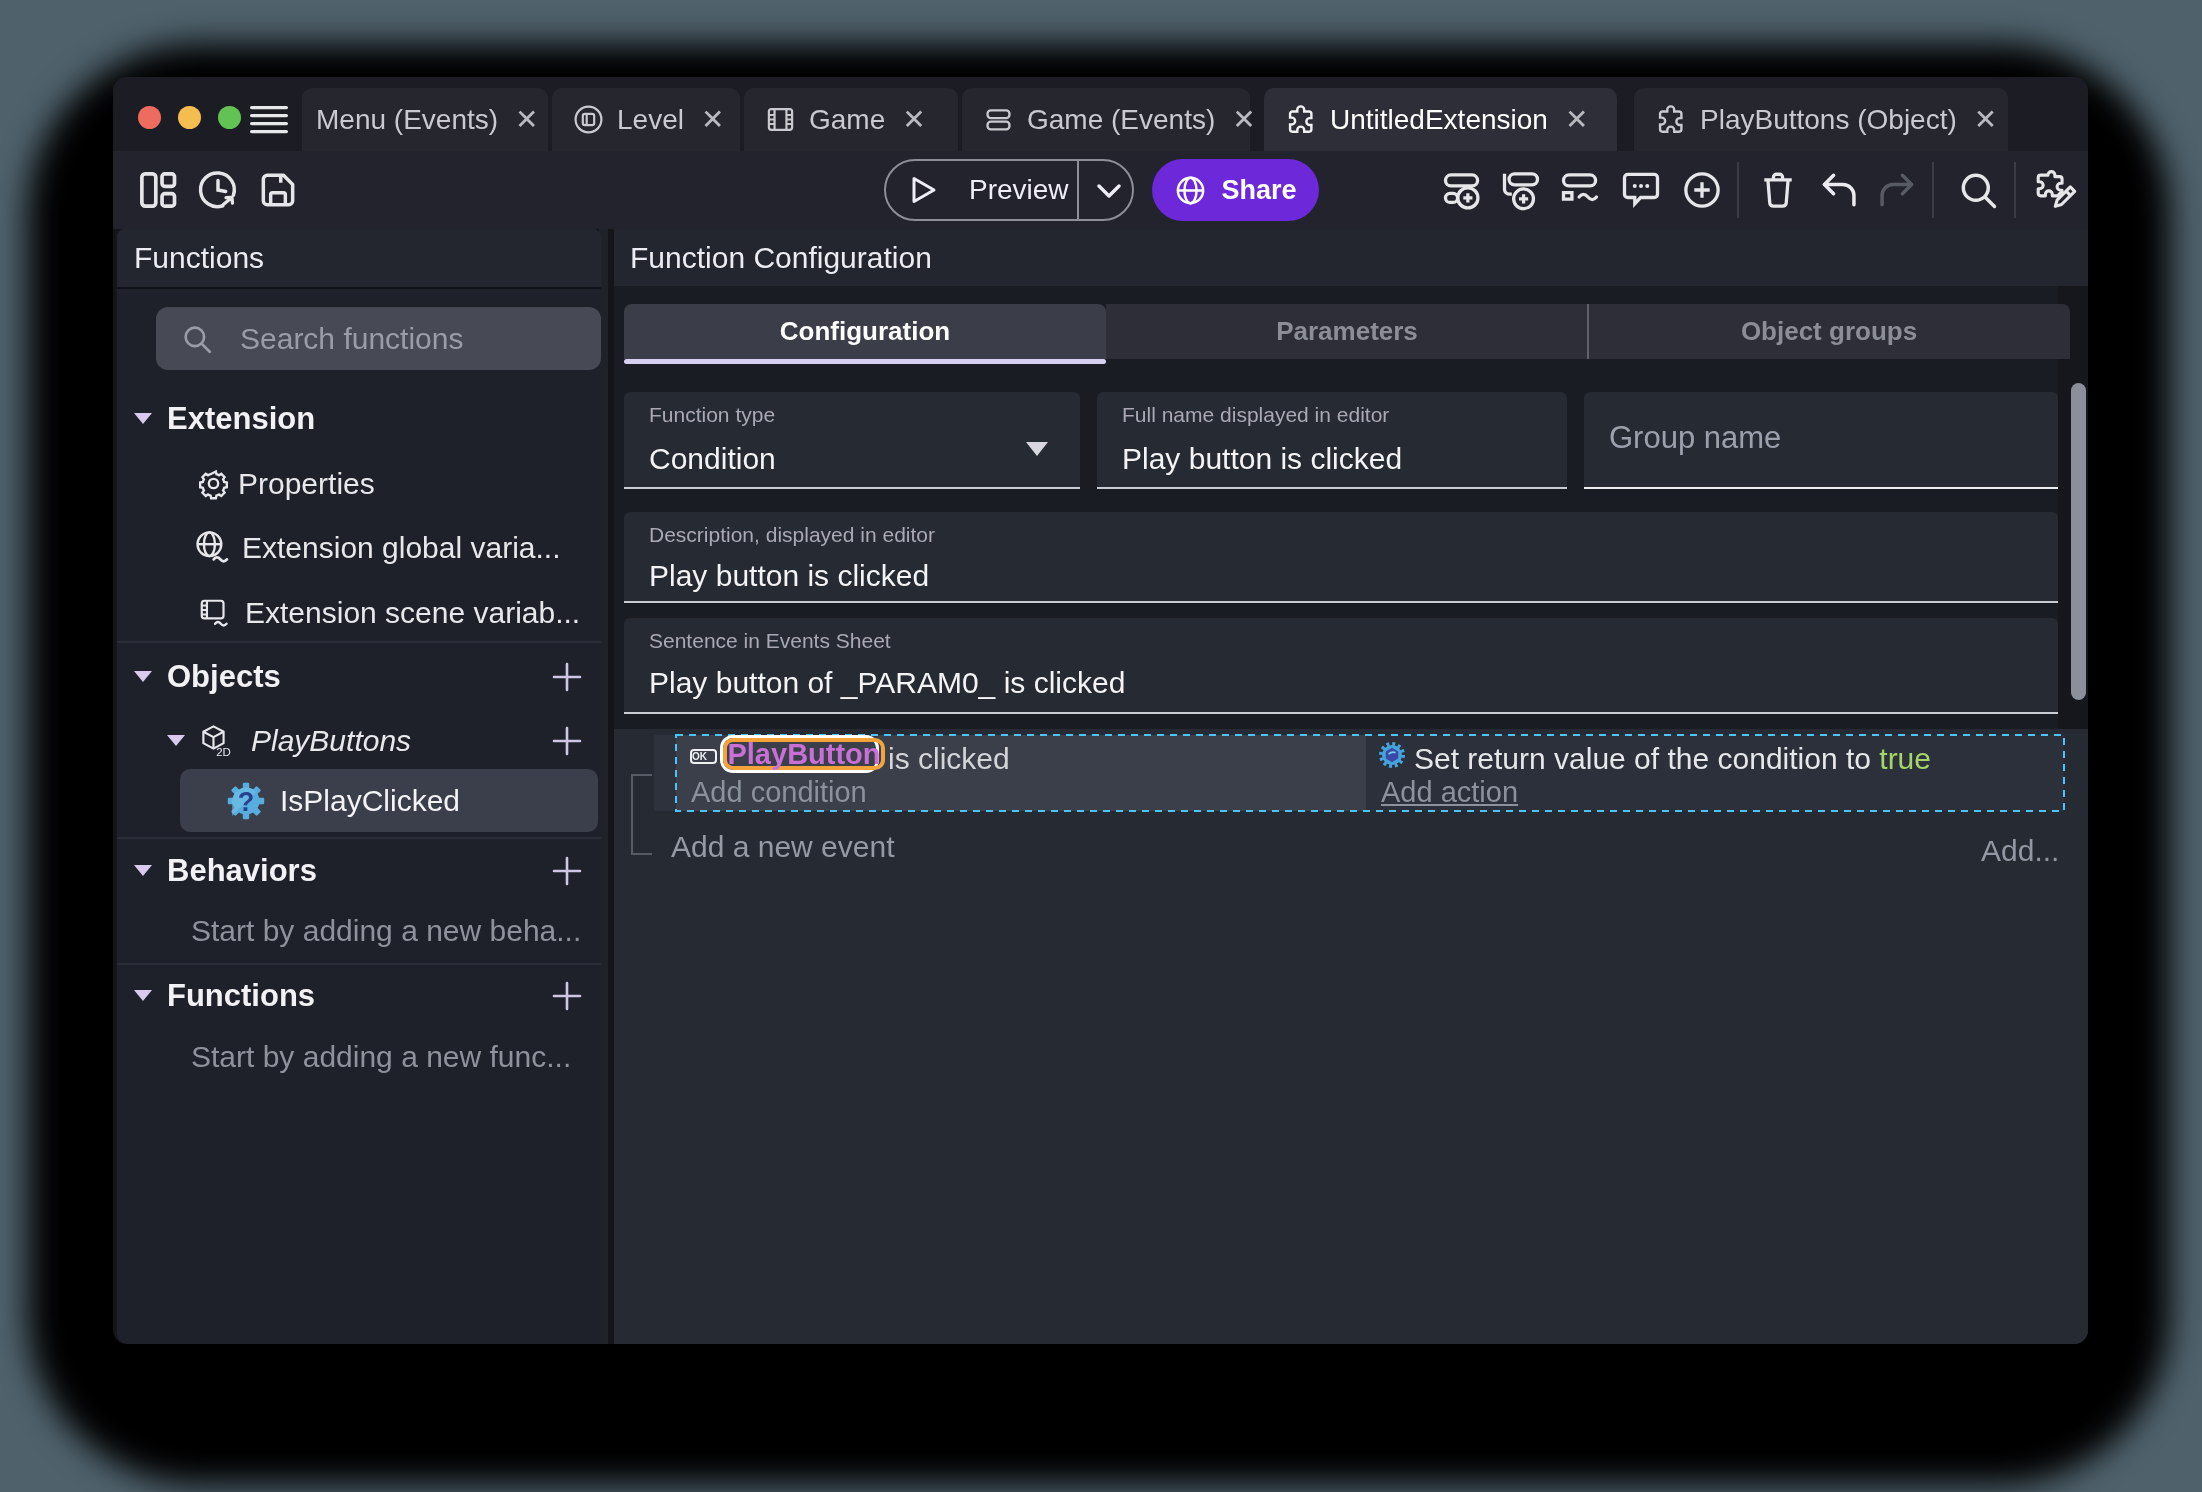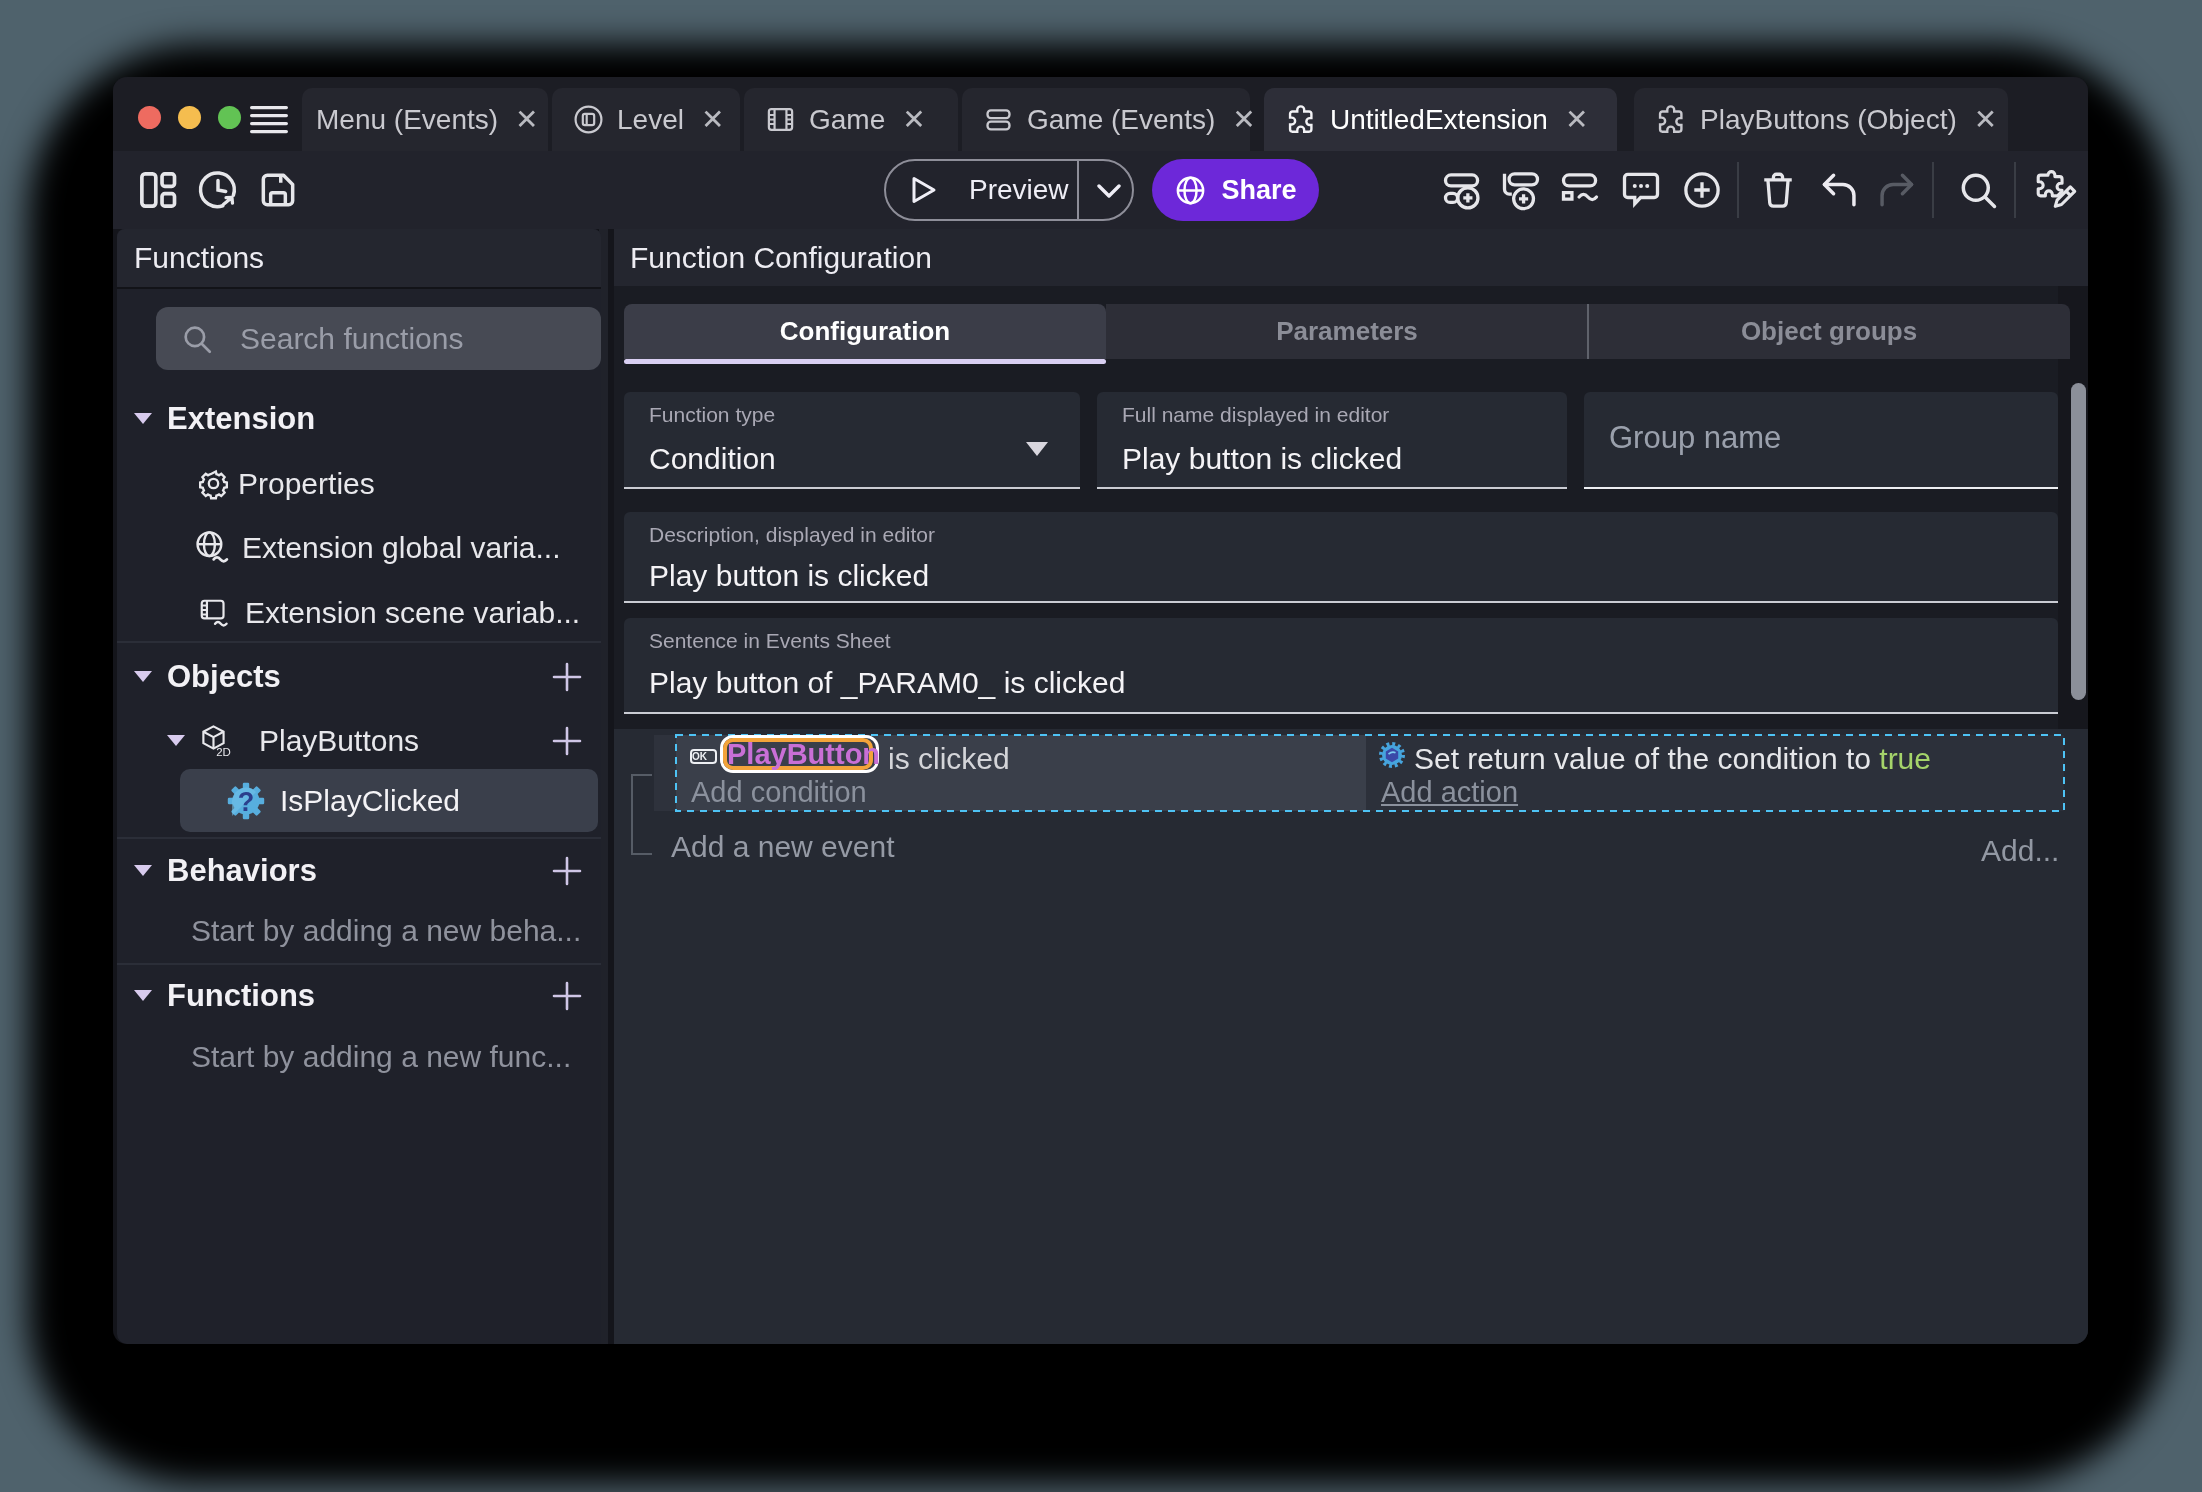--- a/index.html
+++ b/index.html
@@ -310,21 +310,21 @@
     </div>
     <div class="trow" style="top:480px;">
         <span style="margin-left:50px;" class="tri"></span>
       <svg style="margin-left:13px;" width="35" height="35" viewBox="0 0 26 26">
           <g fill="none" stroke="#e8e8ec" stroke-width="1.6">
             <path d="M11.5 2.5 L19 6.5 V15 L11.5 19 L4 15 V6.5 Z"></path>
             <path d="M4 6.5 L11.5 10.5 L19 6.5 M11.5 10.5 V19"></path>
           </g>
           <text x="13.5" y="24.5" font-size="8.5" fill="#e8e8ec" font-family="Liberation Sans">2D</text>
         </svg>
-      <span class="item" style="margin-left:26px;">PlayButtons</span>
+      <span class="item" style="margin-left:18px;font-style:italic;">PlayButtons</span>
       <span class="plus">
           <svg width="36" height="36" viewBox="0 0 36 36">
             <path d="M18 5 V31 M5 18 H31" stroke="#cfc6e6" stroke-width="2.6" stroke-linecap="round"></path>
           </svg>
         </span>
     </div>
     <div class="selrow">
       <svg style="margin-left:45px;" width="42" height="42" viewBox="0 0 42 42">
         <g fill="#57aede">
           <circle cx="21" cy="21" r="13.5"></circle>
@@ -407,21 +407,21 @@
     <div class="events">
       <div class="abs" style="left:40px; top:6px; width:22px; height:76px; background:#2e323c;"></div>
       <div class="abs" style="left:62px; top:6px; width:690px; height:76px; background:#3a3f4a;"></div>
       <div class="abs" style="left:752px; top:6px; width:698px; height:76px; background:#2c303a;"></div>
       <svg class="abs" style="left:61px; top:5px;" width="1390" height="78">
           <rect x="1" y="1" width="1388" height="76" fill="none" stroke="#4ec3f5" stroke-width="2" stroke-dasharray="7 6"></rect>
         </svg>
 
       <div class="abs" style="left:76px; top:20px; width:27px; height:15px; border:2px solid #eef0f4; border-radius:4px; color:#eef0f4; font-size:10px; font-weight:bold; text-align:left; line-height:11px;">OK</div>
       <div class="abs" style="left:106px; top:6px; width:159px; height:38px; border:3px solid #fff; border-radius:13px;">
-        <div class="abs" style="left:0; top:0; width:150px; height:32px; border:4px solid #f3a33a; border-radius:10px; display:flex; align-items:center; ">
+        <div class="abs" style="left:0; top:0; width:162px; height:32px; border:4px solid #f3a33a; border-radius:10px; display:flex; align-items:center; justify-content:center;">
           <span style="color:#c96fd6; font-weight:bold; font-size:29px;">PlayButton</span>
         </div>
       </div>
       <span class="abs" style="left:274px; top:13px; color:#d4d5d9; font-size:30px;">is clicked</span>
       <span class="abs" style="left:77px; top:47px; color:#8b919d; font-size:29px;">Add condition</span>
 
       <svg class="abs" style="left:764px; top:12px;" width="28" height="28" viewBox="0 0 28 28">
         <circle cx="14" cy="14" r="11" fill="none" stroke="#46a4dd" stroke-width="4" stroke-dasharray="2.9 2.85"></circle>
         <circle cx="14" cy="14" r="10" fill="#46a4dd"></circle>
         <path d="M14 6.8 L20.2 10.4 V17.6 L14 21.2 L7.8 17.6 V10.4 Z" fill="#3a49a8"></path>

